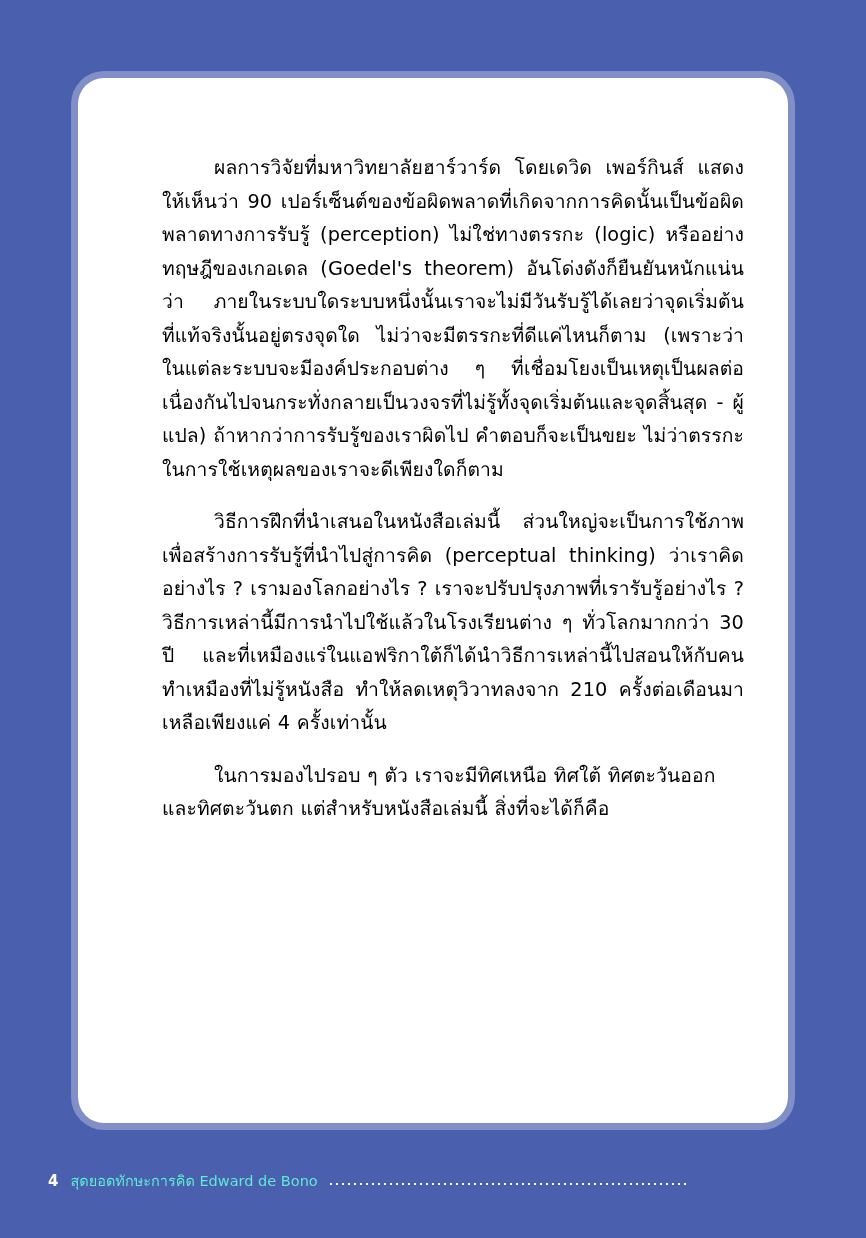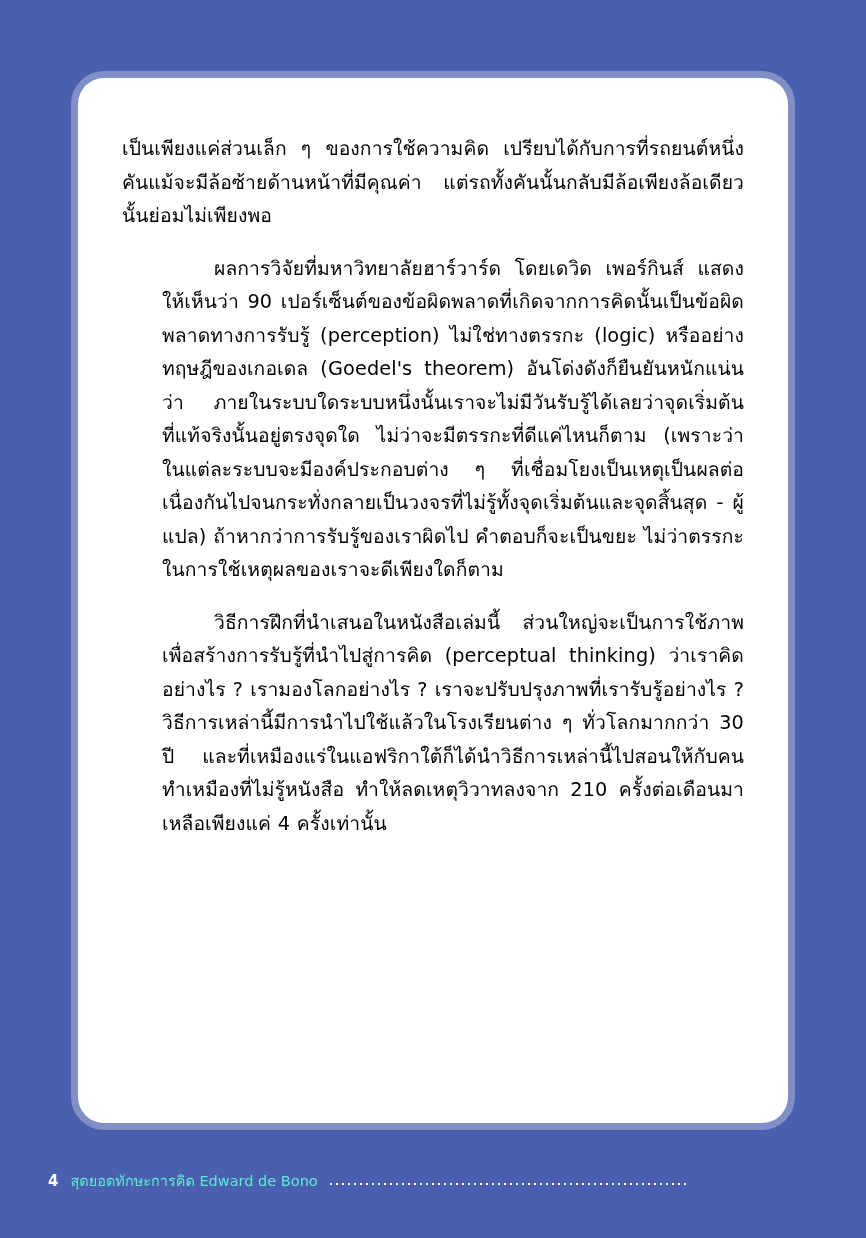--- a/index.html
+++ b/index.html
@@ -98,29 +98,29 @@
     align-self: center;
     margin-top: 6px;
   }
 </style>
 </head>
 <body>
 
 <div class="page-frame">
   <div class="page-content">
 
-    <p class="para">เป็นเพียงแค่ส่วนเล็ก ๆ ของการใช้ความคิด  เปรียบได้กับการที่รถยนต์หนึ่งคันแม้จะมีล้อซ้ายด้านหน้าที่มีคุณค่า แต่รถทั้งคันนั้นกลับมีล้อเพียงล้อเดียวนั้นย่อมไม่เพียงพอ</p>
     <div class="gap"></div>
 
     <p class="para indent">ผลการวิจัยที่มหาวิทยาลัยฮาร์วาร์ด โดยเดวิด เพอร์กินส์ แสดงให้เห็นว่า 90 เปอร์เซ็นต์ของข้อผิดพลาดที่เกิดจากการคิดนั้นเป็นข้อผิดพลาดทางการรับรู้ (perception) ไม่ใช่ทางตรรกะ (logic) หรืออย่างทฤษฎีของเกอเดล (Goedel's theorem) อันโด่งดังก็ยืนยันหนักแน่นว่า ภายในระบบใดระบบหนึ่งนั้นเราจะไม่มีวันรับรู้ได้เลยว่าจุดเริ่มต้นที่แท้จริงนั้นอยู่ตรงจุดใด ไม่ว่าจะมีตรรกะที่ดีแค่ไหนก็ตาม (เพราะว่าในแต่ละระบบจะมีองค์ประกอบต่าง ๆ ที่เชื่อมโยงเป็นเหตุเป็นผลต่อเนื่องกันไปจนกระทั่งกลายเป็นวงจรที่ไม่รู้ทั้งจุดเริ่มต้นและจุดสิ้นสุด - ผู้แปล) ถ้าหากว่าการรับรู้ของเราผิดไป คำตอบก็จะเป็นขยะ  ไม่ว่าตรรกะในการใช้เหตุผลของเราจะดีเพียงใดก็ตาม</p>
     <div class="gap"></div>
 
     <p class="para indent">วิธีการฝึกที่นำเสนอในหนังสือเล่มนี้ ส่วนใหญ่จะเป็นการใช้ภาพเพื่อสร้างการรับรู้ที่นำไปสู่การคิด (perceptual thinking) ว่าเราคิดอย่างไร ? เรามองโลกอย่างไร ? เราจะปรับปรุงภาพที่เรารับรู้อย่างไร ? วิธีการเหล่านี้มีการนำไปใช้แล้วในโรงเรียนต่าง ๆ ทั่วโลกมากกว่า 30 ปี และที่เหมืองแร่ในแอฟริกาใต้ก็ได้นำวิธีการเหล่านี้ไปสอนให้กับคนทำเหมืองที่ไม่รู้หนังสือ ทำให้ลดเหตุวิวาทลงจาก 210 ครั้งต่อเดือนมาเหลือเพียงแค่ 4 ครั้งเท่านั้น</p>
     <div class="gap"></div>
 
+    <p class="para indent">ในการมองไปรอบ ๆ ตัว เราจะมีทิศเหนือ ทิศใต้ ทิศตะวันออก และทิศตะวันตก  แต่สำหรับหนังสือเล่มนี้ สิ่งที่จะได้ก็คือ</p>
 
   </div>
 </div>
 
 <div class="footer">
   <span class="footer-page-number">4</span>
   <span class="footer-title">สุดยอดทักษะการคิด Edward de Bono</span>
   <span class="footer-dots"></span>
 </div>
 

